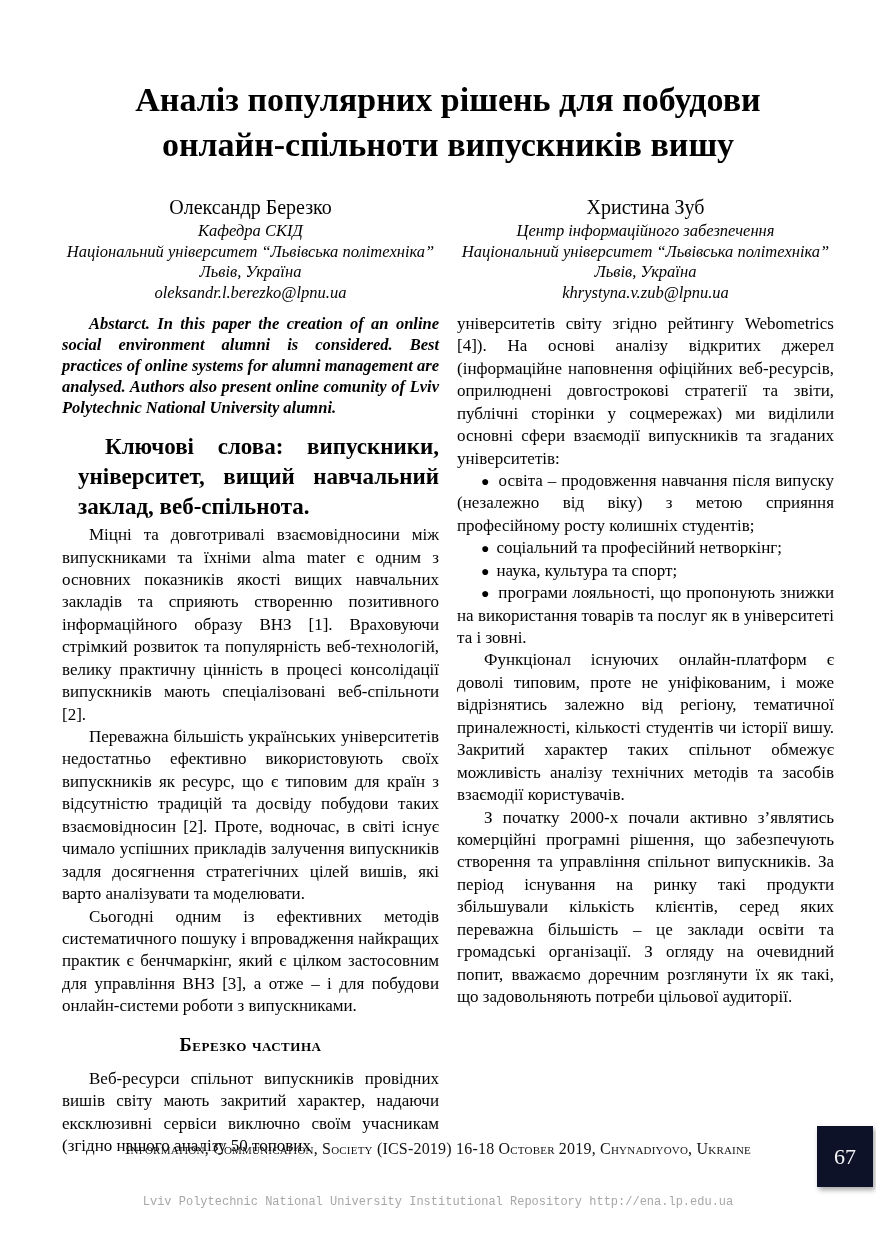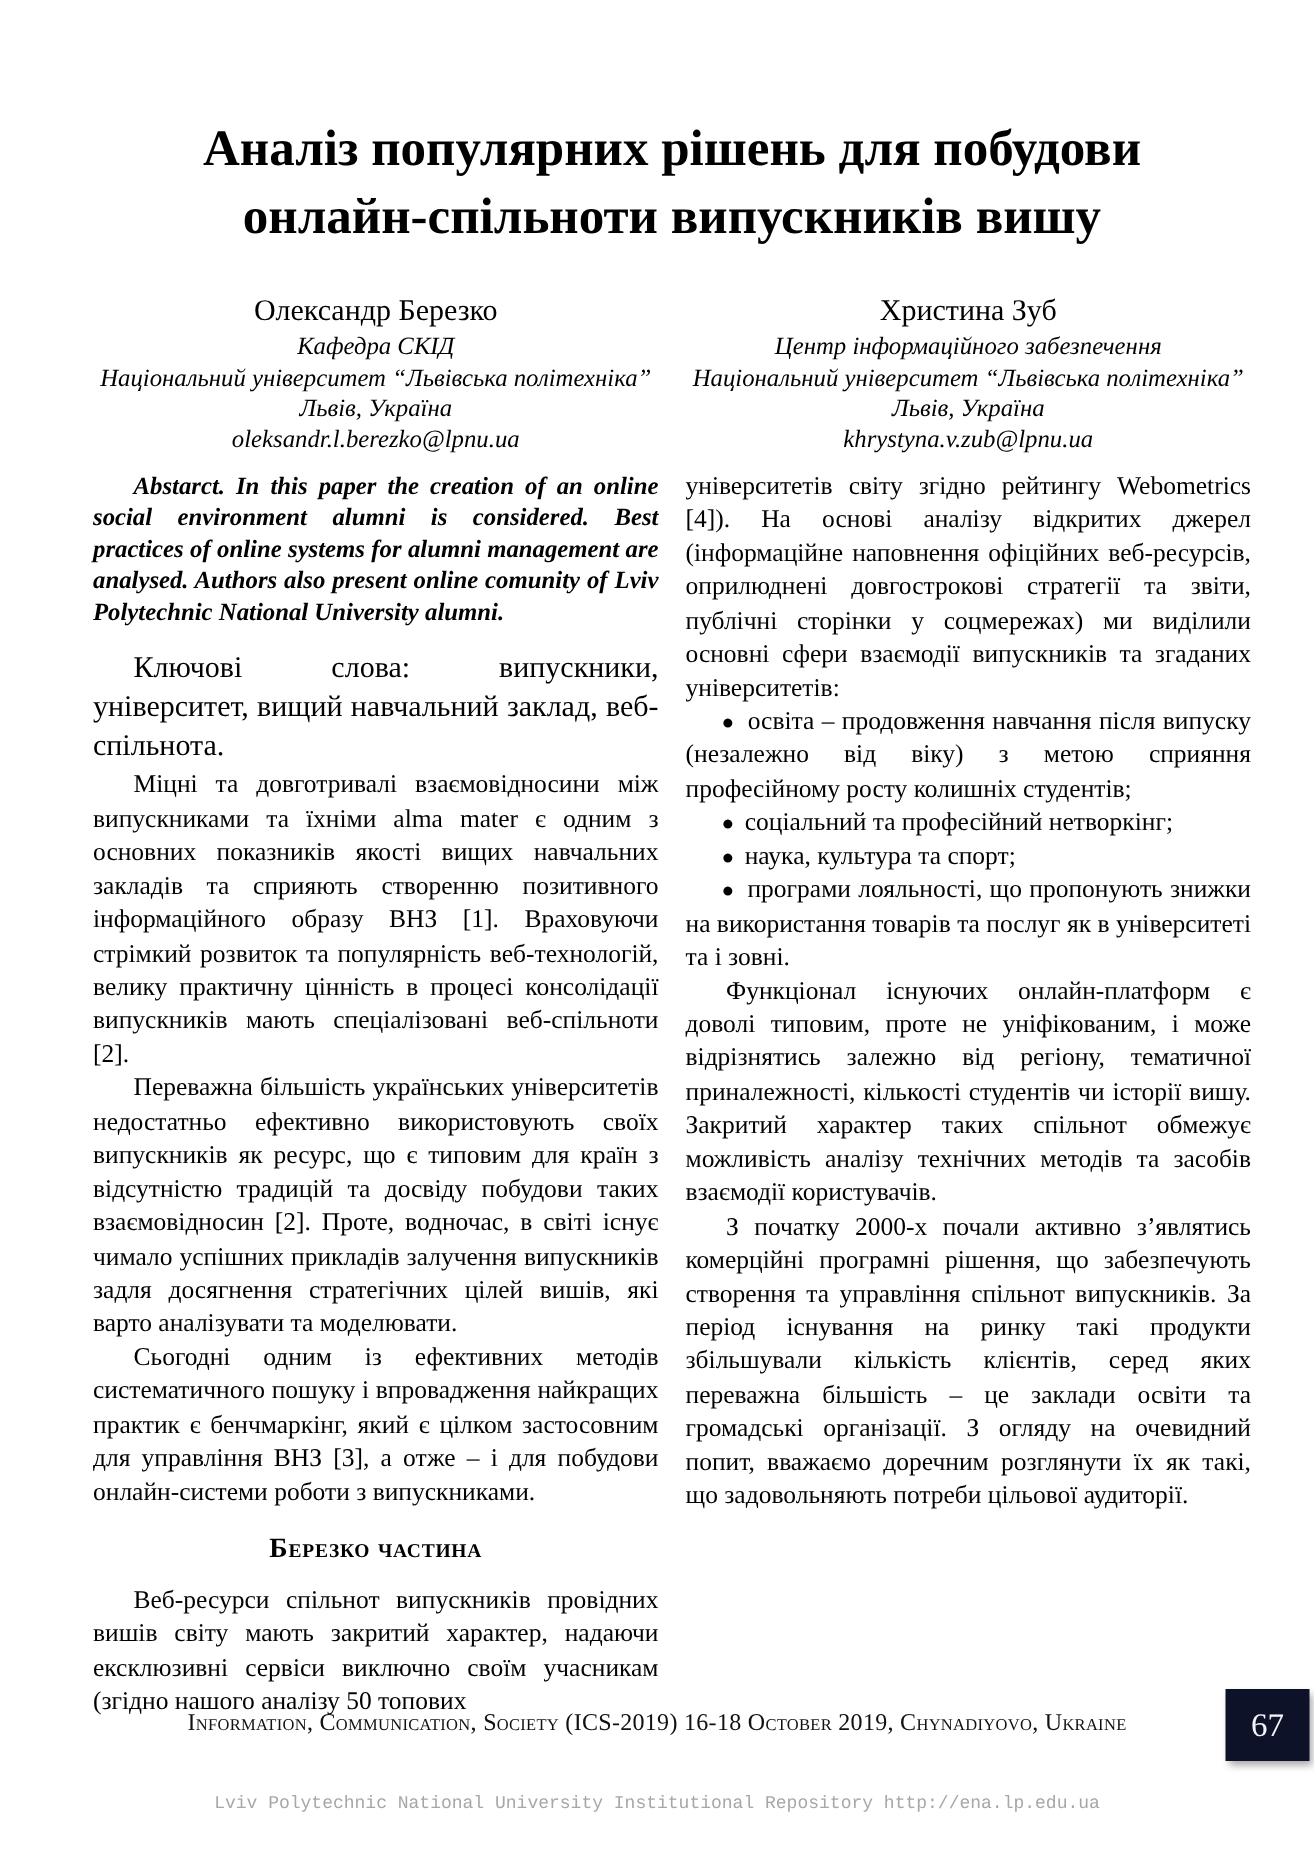--- a/index.html
+++ b/index.html
@@ -50,26 +50,27 @@
   .abstract {
     font-weight: bold;
     font-style: italic;
     font-size: 16.5px;
     line-height: 1.28;
     text-align: justify;
     text-indent: 27px;
     margin-top: 6px;
   }
   .keywords {
-    font-weight: normal;
-    font-size: 20px;
+    font-weight: bold;
+    font-size: 23px;
     line-height: 1.3;
     text-align: justify;
     text-indent: 27px;
     margin-top: 14px;
+    margin-left: 16px;
   }
   .body-par {
     font-size: 17px;
     line-height: 1.32;
     text-align: justify;
     text-indent: 27px;
   }
   .body-par.first { margin-top: 2px; }
   .body-par.no-indent { text-indent: 0; }
   .section-heading {
@@ -100,21 +101,21 @@
     font-variant: small-caps;
     font-size: 16px;
     letter-spacing: 0.2px;
     color: #111111;
   }
   .page-badge {
     position: absolute;
     right: 3px;
     top: 1126px;
     width: 56px;
-    height: 48px;
+    height: 61px;
     background: #0d1228;
     color: #f5f5f8;
     font-size: 22px;
     display: flex;
     align-items: center;
     justify-content: center;
     box-shadow: 2px 3px 5px rgba(0,0,0,0.35);
   }
   .footer-repository {
     position: absolute;

